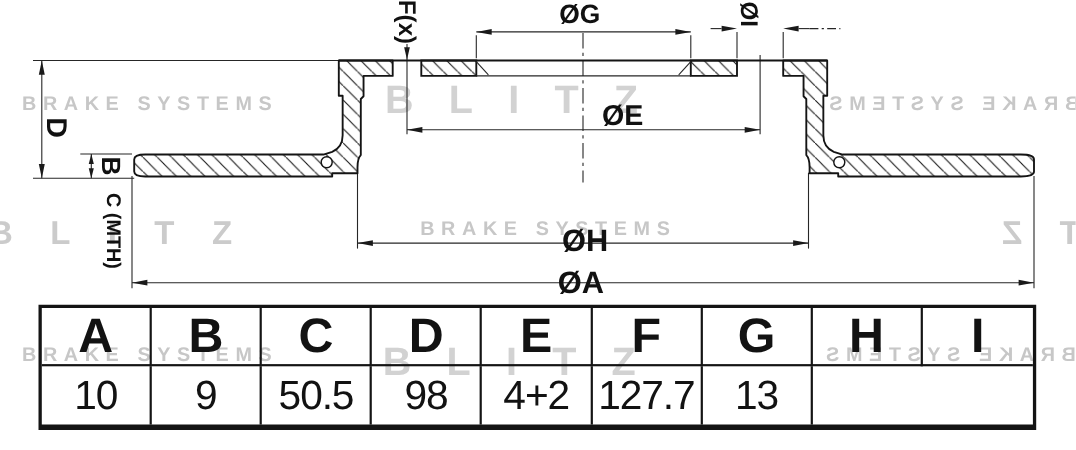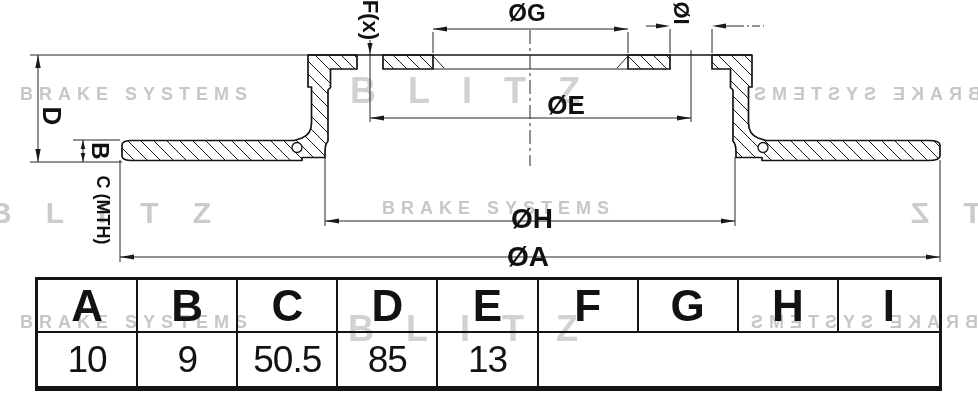--- a/index.html
+++ b/index.html
@@ -131,17 +131,19 @@
     <div class="cell hcell">C</div>
     <div class="cell hcell">D</div>
     <div class="cell hcell">E</div>
     <div class="cell hcell">F</div>
     <div class="cell hcell">G</div>
     <div class="cell hcell">H</div>
     <div class="cell hcell">I</div>
     <div class="cell vcell">10</div>
     <div class="cell vcell">9</div>
     <div class="cell vcell">50.5</div>
-    <div class="cell vcell">85</div>
+    <div class="cell vcell">98</div>
+    <div class="cell vcell">4+2</div>
+    <div class="cell vcell">127.7</div>
     <div class="cell vcell">13</div>
   </div>
 
 </div>
 
 </body></html>

